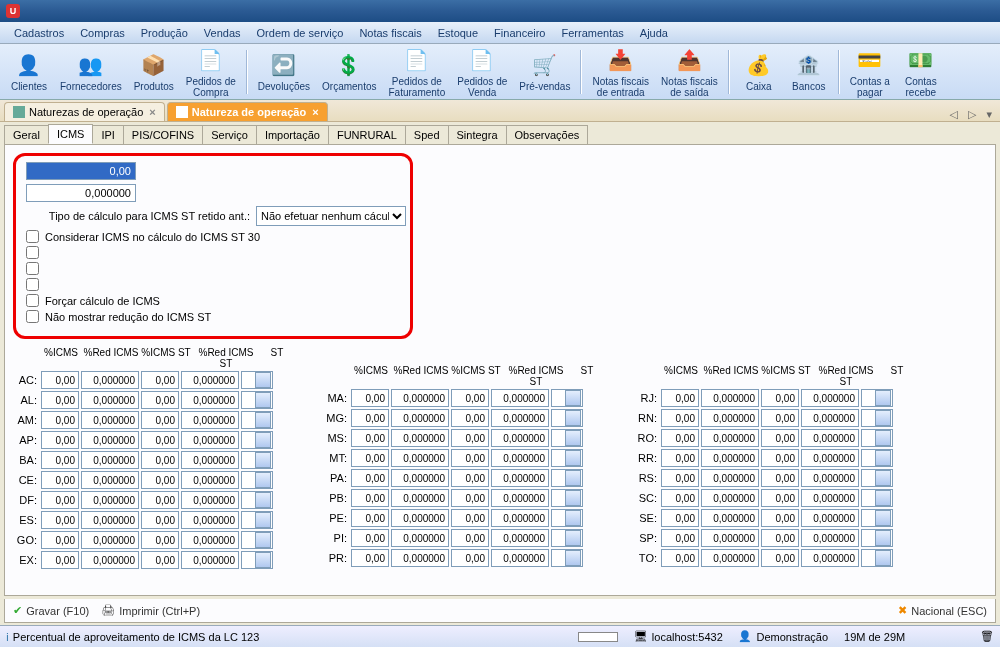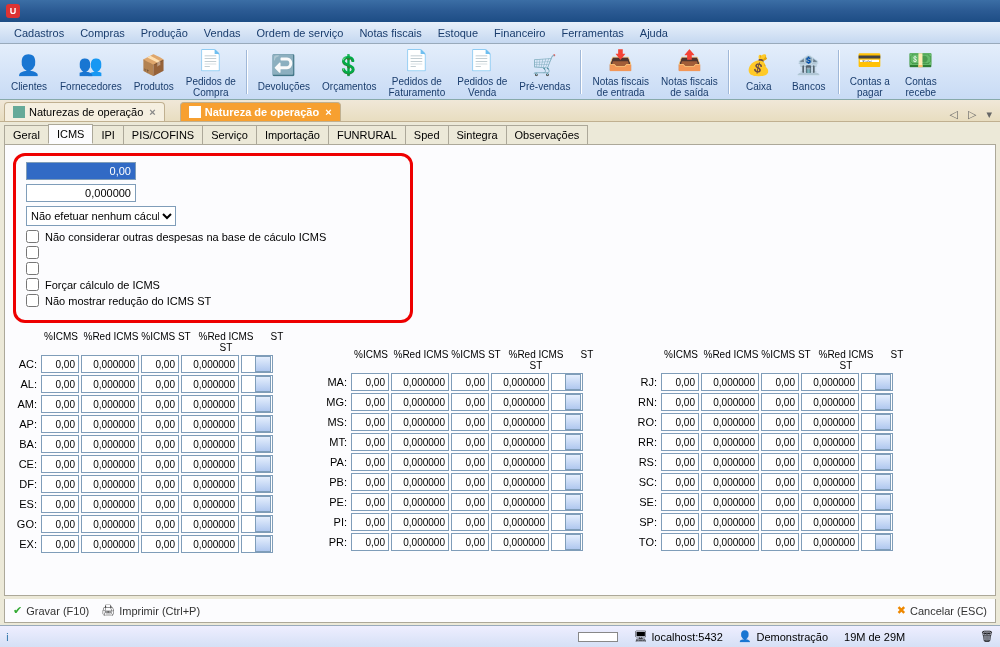--- a/index.html
+++ b/index.html
@@ -15,21 +15,21 @@
 
 
 .toolbar { background: linear-gradient(to bottom, #e4eefb, #c8dbf5); height: 56px; display: flex; align-items: center; padding: 0 4px; border-bottom: 1px solid #8aa; overflow: hidden; }
 .toolbtn { display: flex; flex-direction: column; align-items: center; justify-content: center; padding: 2px 6px; color: #1a3d6d; cursor: pointer; min-width: 50px; }
 .toolbtn .ticon { width: 28px; height: 28px; display: flex; align-items: center; justify-content: center; font-size: 20px; }
 .toolbtn .tlabel { font-size: 10px; text-align: center; line-height: 11px; margin-top: 2px; }
 .tsep { width: 2px; height: 44px; border-left: 1px solid #a0b8d8; border-right: 1px solid #fff; margin: 0 4px; }
 
 
 .doctabs { background: linear-gradient(to bottom, #f0e8d8, #e8ddc0); height: 22px; display: flex; align-items: flex-end; padding: 0 4px; border-bottom: 1px solid #c0b090; }
-.doctab { display: flex; align-items: center; padding: 3px 8px; border: 1px solid #c0b090; border-bottom: none; border-radius: 4px 4px 0 0; margin-right: 15px; background: #f5efe0; cursor: pointer; }
+.doctab { display: flex; align-items: center; padding: 3px 8px; border: 1px solid #c0b090; border-bottom: none; border-radius: 4px 4px 0 0; margin-right: 2px; background: #f5efe0; cursor: pointer; }
 .doctab.active { background: #f7a030; color: #fff; font-weight: bold; }
 .doctab .docicon { width: 12px; height: 12px; background: #6a9; margin-right: 4px; }
 .doctab.active .docicon { background: #fff; }
 .doctab .close { margin-left: 6px; color: #888; font-weight: bold; }
 .doctab.active .close { color: #fff; }
 .doctabs .navarrows { margin-left: auto; display: flex; gap: 2px; }
 .navarrows span { padding: 0 4px; color: #666; cursor: pointer; }
 
 
 .innertabs { background: #ece9d8; height: 22px; display: flex; align-items: flex-end; padding: 2px 4px 0 4px; }
@@ -196,28 +196,32 @@
 <div class="panel">
 
   <div class="redbox">
     <div class="formrow">
       <input type="text" class="selval" value="0,00" style="">
     </div>
     <div class="formrow">
       <input type="text" value="0,000000" style="">
     </div>
     <div class="formrow">
+      <label>Tipo de cálculo para ICMS ST retido ant.:</label>
       <select>
         <option>Não efetuar nenhum cáculo</option>
       </select>
     </div>
     <div id="checks">
         <div class="chkrow">
           <input type="checkbox" style="">
-          <label>Não considerar outras despesas na base de cáculo ICMS</label>
+          <label>Considerar ICMS no cálculo do ICMS ST 30</label>
+        </div>
+        <div class="chkrow">
+          <input type="checkbox" style="">
         </div>
         <div class="chkrow">
           <input type="checkbox" style="">
         </div>
         <div class="chkrow">
           <input type="checkbox" style="">
         </div>
         <div class="chkrow">
           <input type="checkbox" style="">
           <label>Forçar cálculo de ICMS</label>
@@ -605,27 +609,28 @@
     <span style="color:#3a3">✔</span>
     <span>Gravar (F10)</span>
   </span>
   <span style="width:12px"></span>
   <span class="abtn">
     <span>🖨</span>
     <span>Imprimir (Ctrl+P)</span>
   </span>
   <span class="abtn right">
     <span style="color:#e80">✖</span>
-    <span>Cancelar (ESC)</span>
+    <span>Nacional (ESC)</span>
   </span>
 </div>
 
 <div class="statusbar">
   <span class="sitem">
     <span style="color:#37a">ℹ</span>
+    <span>Percentual de aproveitamento de ICMS da LC 123</span>
   </span>
   <span class="sbspacer"></span>
   <span class="sitem">
       <span class="miniprog"></span>
     </span>
   <span class="sitem">
     <span>🖥</span>
     <span>localhost:5432</span>
   </span>
   <span class="sitem">

